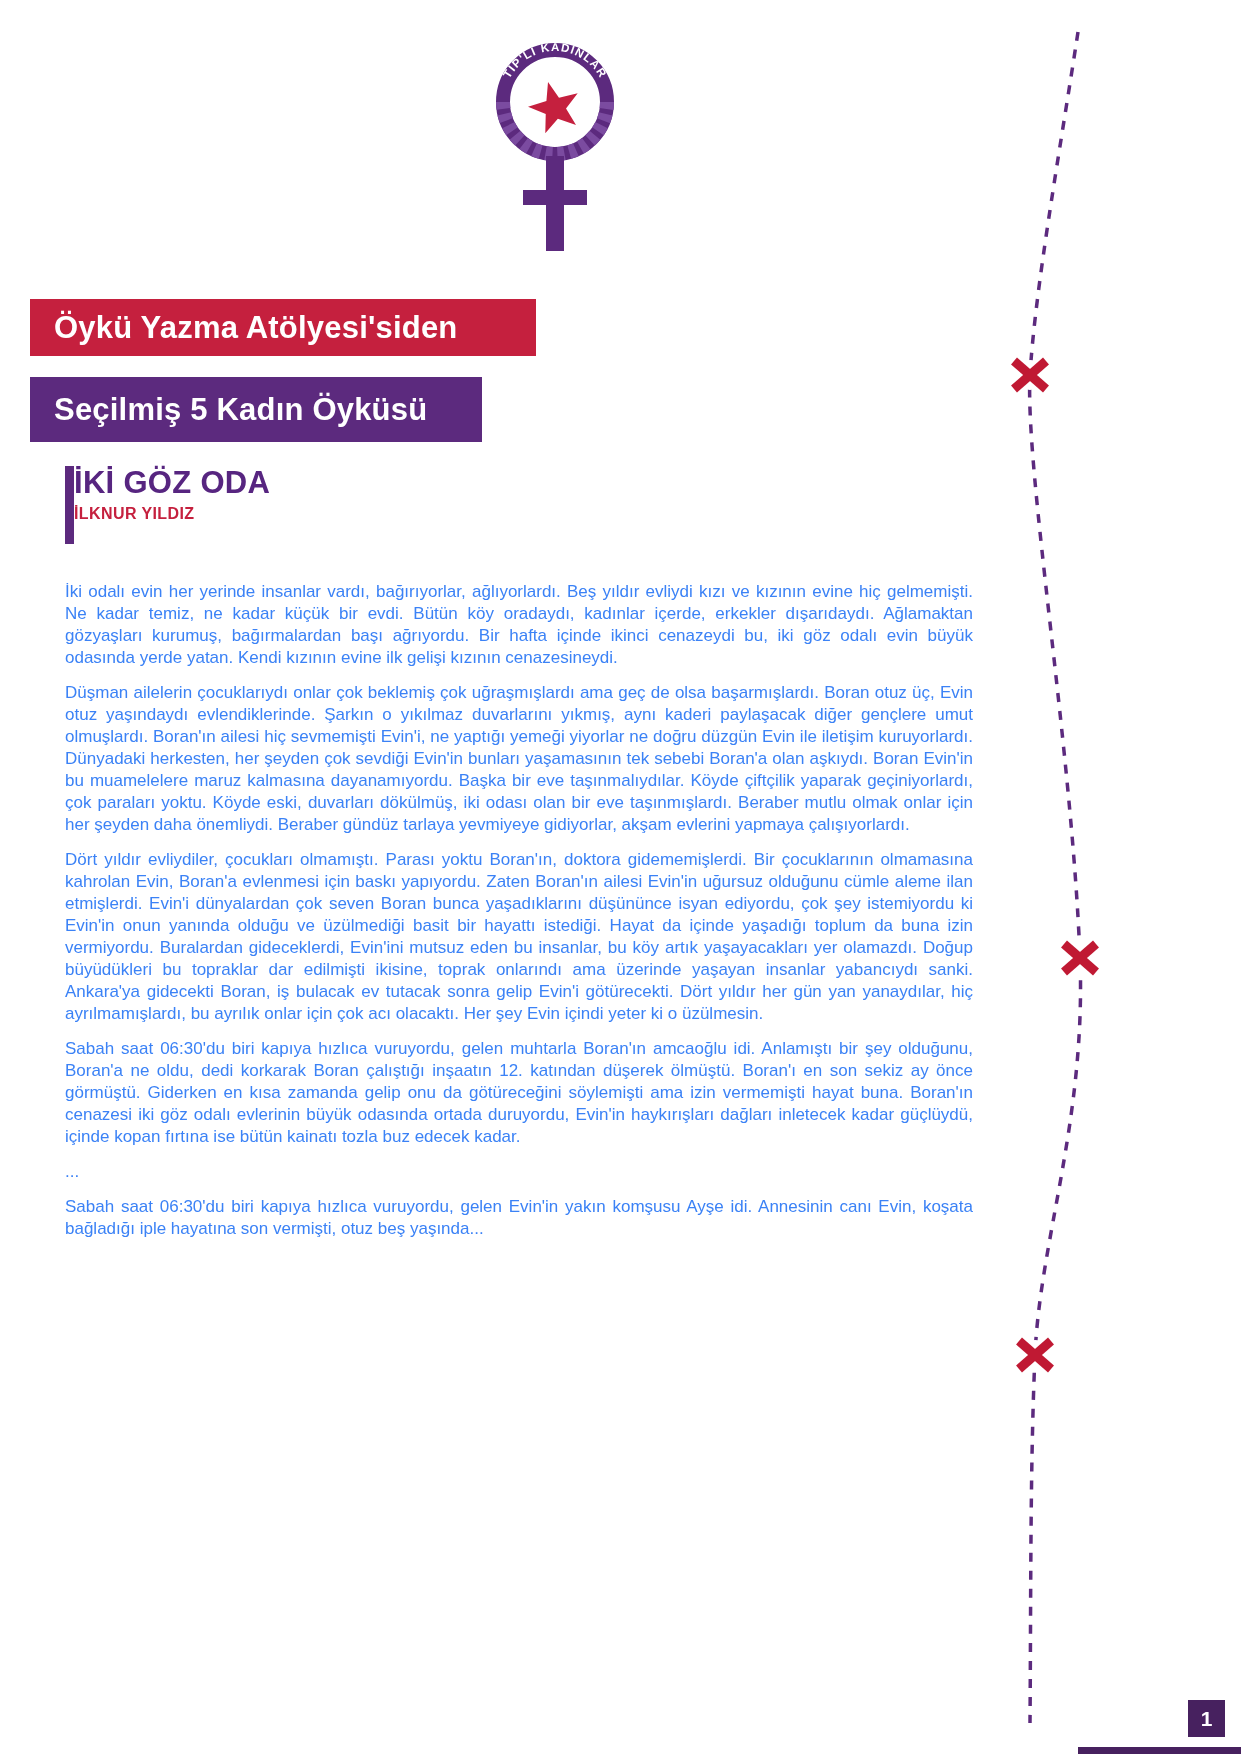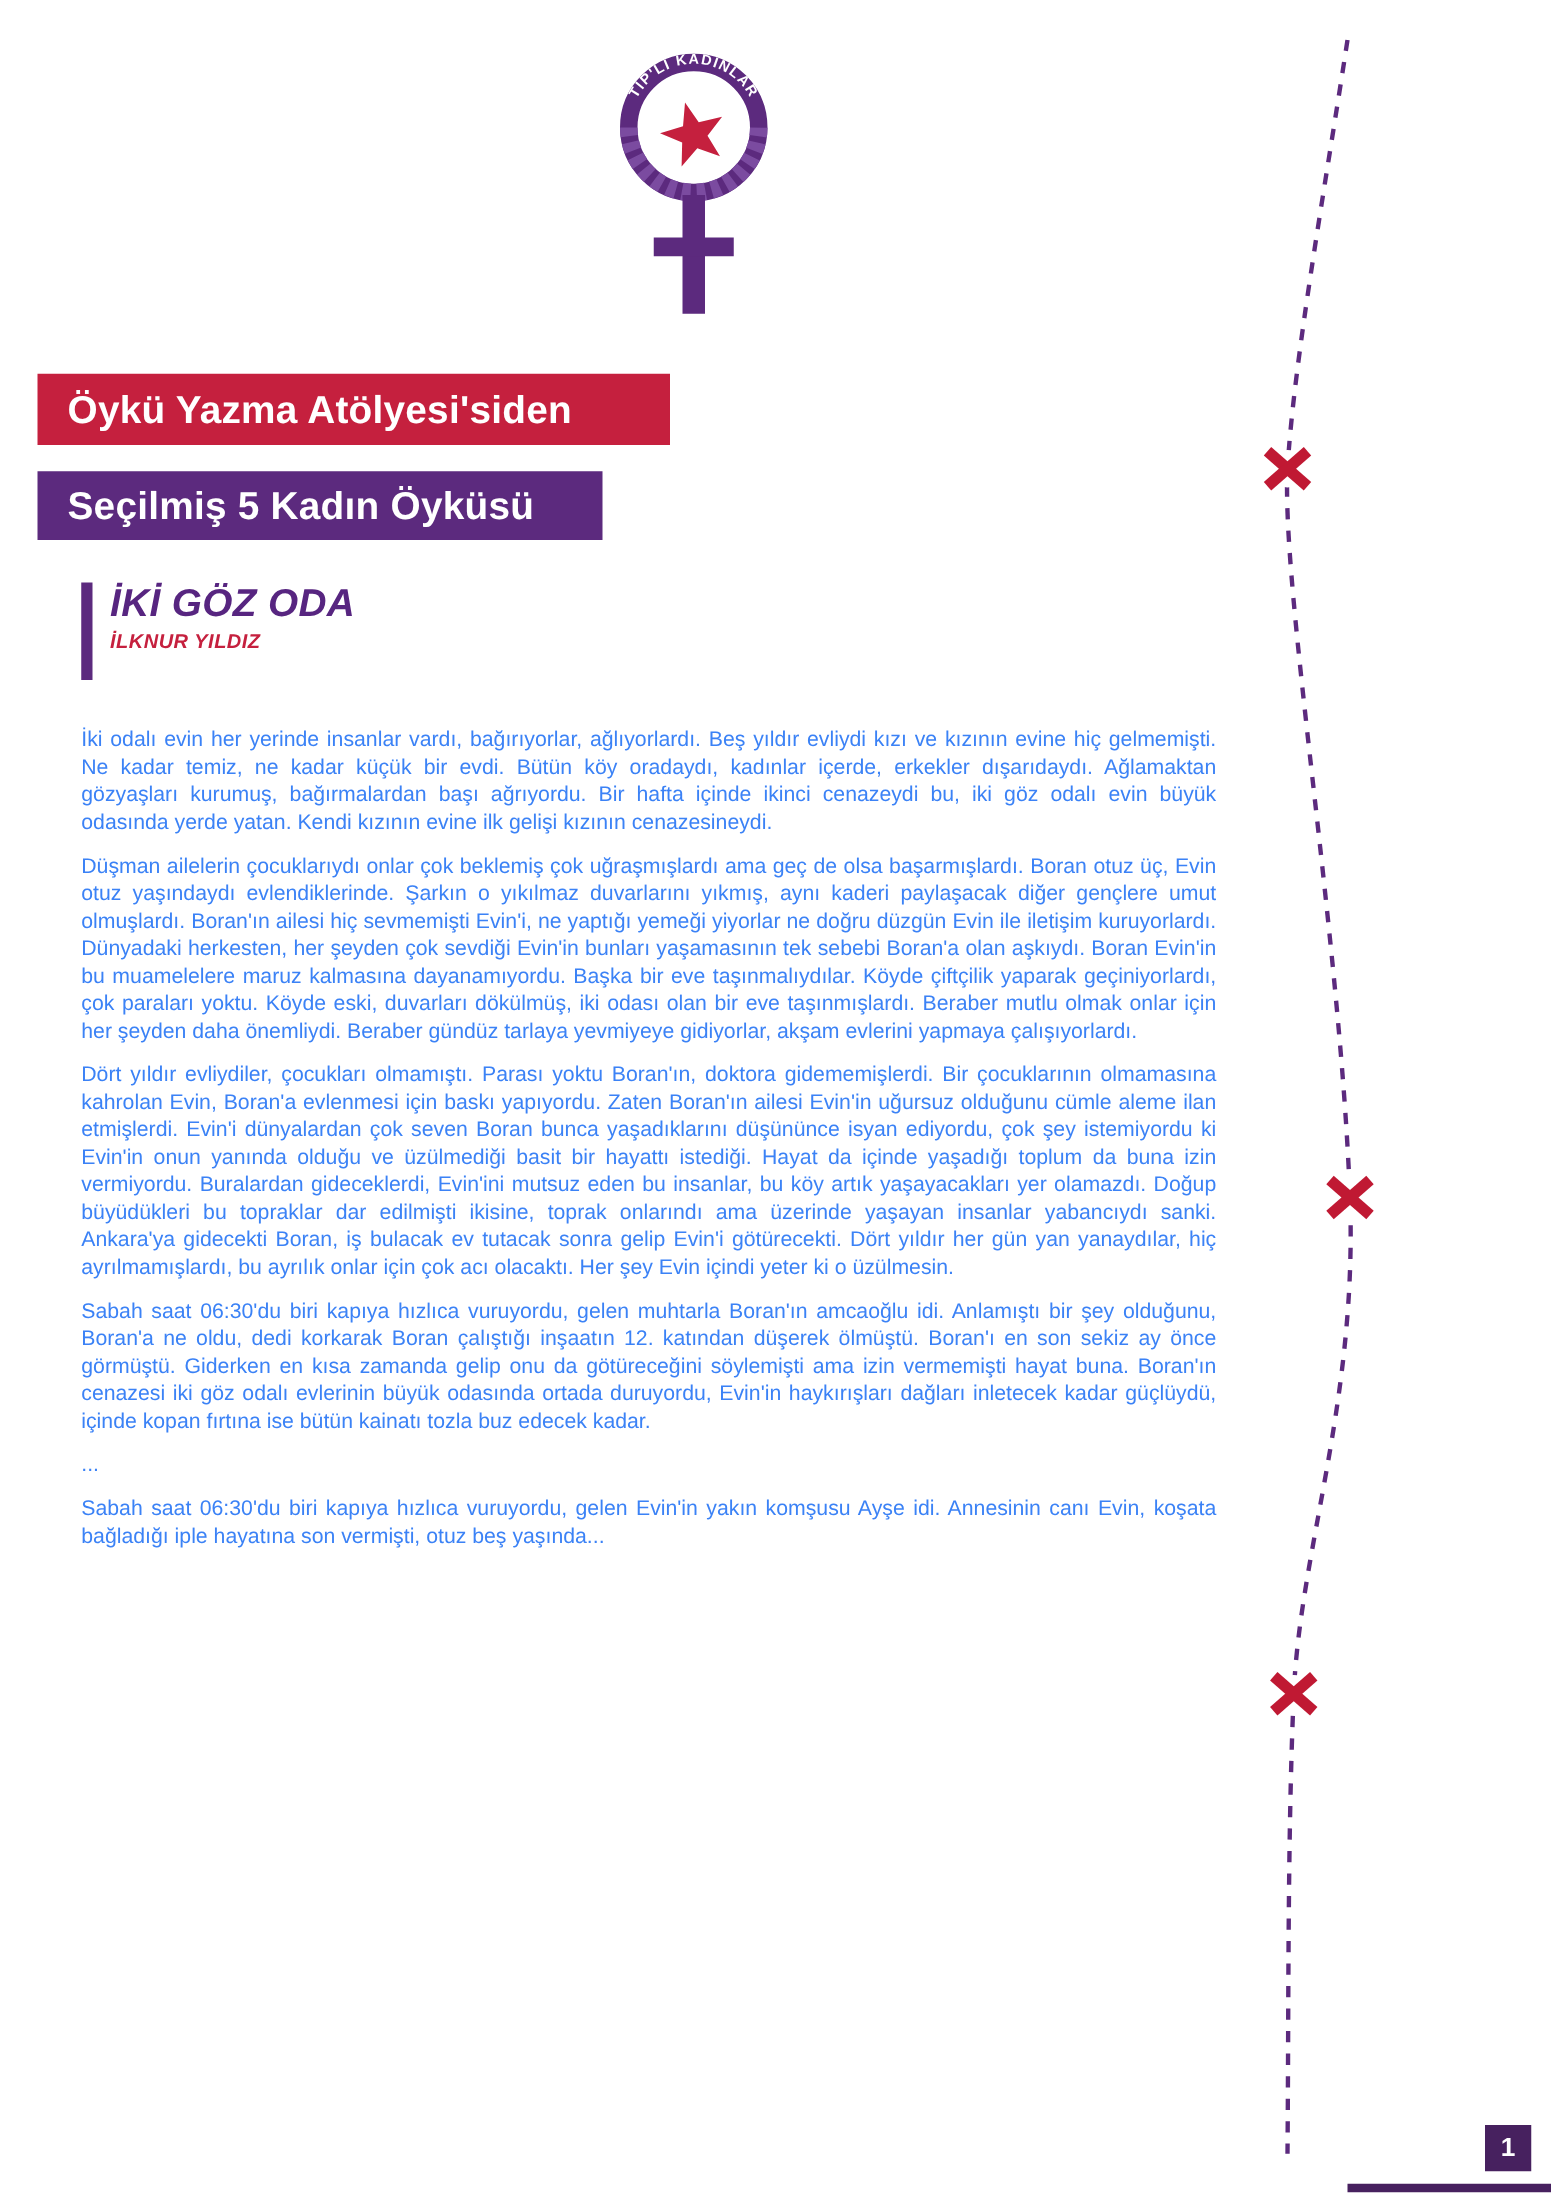--- a/index.html
+++ b/index.html
@@ -27,28 +27,26 @@
     display: flex;
     align-items: center;
     padding-left: 24px;
     color: #ffffff;
     font-weight: bold;
     font-size: 31px;
     letter-spacing: 0.2px;
     white-space: nowrap;
   }
   .banner-red  { top: 299px; width: 506px; height: 57px; background: #C5203E; }
-  .banner-purple { top: 377px; width: 452px; height: 55px; background: #5C2A7E; text-align: center; }
+  .banner-purple { top: 377px; width: 452px; height: 65px; background: #5C2A7E; text-align: center; }
   .story-header {
     position: absolute;
     left: 65px;
     top: 466px;
     display: flex;
-    gap: 14px;
-    font-style: italic;
   }
   .accent-bar { width: 9px; height: 78px; background: #5C2A7E; }
   .story-title {
     font-size: 31px;
     font-weight: bold;
     color: #572580;
     letter-spacing: 0.3px;
     line-height: 1.1;
   }
   .story-author {

